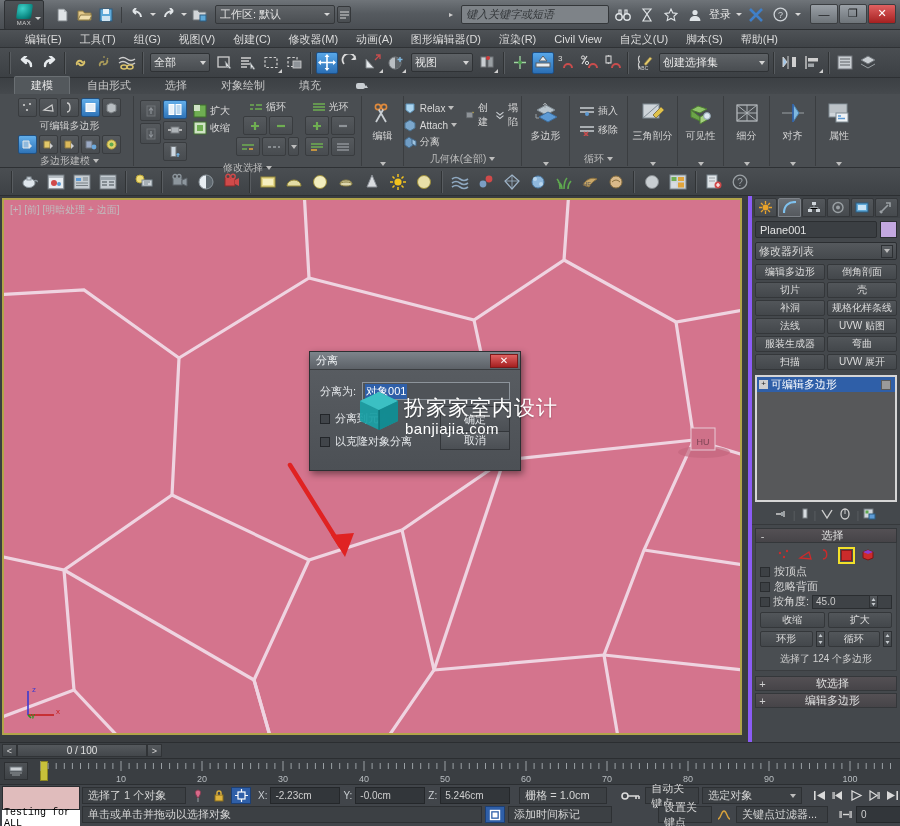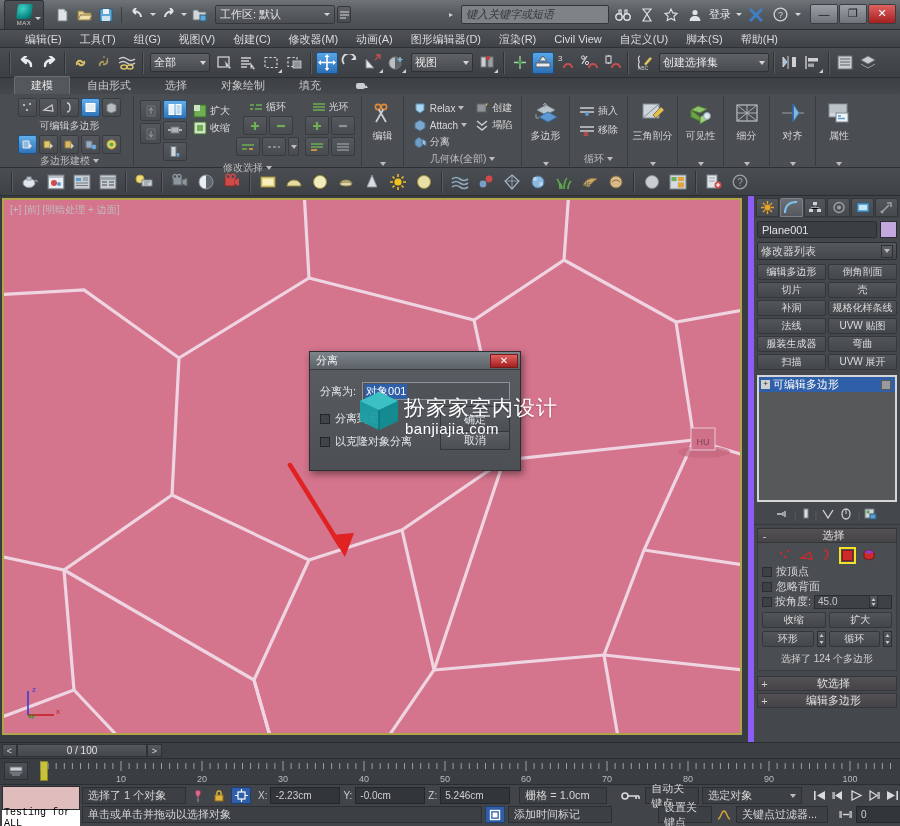--- a/index.html
+++ b/index.html
@@ -120,21 +120,21 @@
 
   
   .workspace{ display:flex; height:546px; }
   .vpwrap{ position:relative; width:748px; background:#3a3d40; padding:2px 0 0 2px;}
   .viewport{ position:relative; width:740px; height:537px; overflow:hidden;
              border:2px solid #b2a44a; background:#d4748d;}
   .vplabel{ position:absolute; left:6px; top:3px; font-size:10px; color:#c0bcbe; z-index:5;}
   .axisgiz{ position:absolute; left:18px; bottom:14px; width:40px;height:36px; z-index:5;}
 
   
-  .cmdpanel{ width:152px; background:#44484c; border-left:6px solid #8b5cf6;
+  .cmdpanel{ width:152px; background:#44484c; border-left:4px solid #8b5cf6;
              display:flex; flex-direction:column; }
   .cptabs{ height:22px; display:flex; gap:1px; padding:2px 2px 0; background:#3e4246;}
   .cptab{ flex:1;height:19px;display:flex;align-items:center;justify-content:center;
           background:linear-gradient(180deg,#53575b,#464a4e);border:1px solid #34373a;border-radius:2px 2px 0 0;}
   .cptab.act{ background:linear-gradient(180deg,#6b7076,#55595e); border-color:#7d8288;}
   .namerow{ display:flex; gap:3px; padding:3px 3px 2px;}
   .namefield{ flex:1;height:17px;background:#3b3f43;border:1px solid #2b2e31;border-radius:2px;
               display:flex;align-items:center;padding-left:4px;font-size:11px;color:#e2e2e2;}
   .swatch{ width:17px;height:17px;border:1px solid #2b2e31;}
   .modlist{ margin:2px 3px; height:18px; background:linear-gradient(180deg,#55595d,#45494d);
@@ -748,21 +748,21 @@
               <span class="gcaret"></span>
             </div>
             <div class="txtrow">
               <svg width="14" height="14" viewBox="0 0 14 14">
                   <path d="M2 5l4-3 4 3v5l-4 3-4-3z" fill="#6f9cc4" stroke="#44698a"></path>
                   <path d="M9 4l4 2v5l-4-2z" fill="#9ec3e0" stroke="#44698a"></path>
                 </svg>
               <span>分离</span>
             </div>
           </div>
-          <div style="display:flex;flex-direction:column;gap:3px;">
+          <div style="display:flex;flex-direction:row;gap:3px;">
             <div class="txtrow">
               <svg width="14" height="14" viewBox="0 0 14 14">
                   <rect x="2" y="3" width="9" height="8" fill="#8e9398" stroke="#5e6367"></rect>
                   <path d="M10 2l1.5 3 1.5-3-1.5 1z" fill="#e0c24a"></path>
                 </svg>
               <span>创建</span>
             </div>
             <div class="txtrow">
               <svg width="14" height="14" viewBox="0 0 14 14">
                   <path d="M2 3l5 4 5-4M2 8l5 4 5-4" fill="none" stroke="#c9ced2" stroke-width="1.5"></path>

